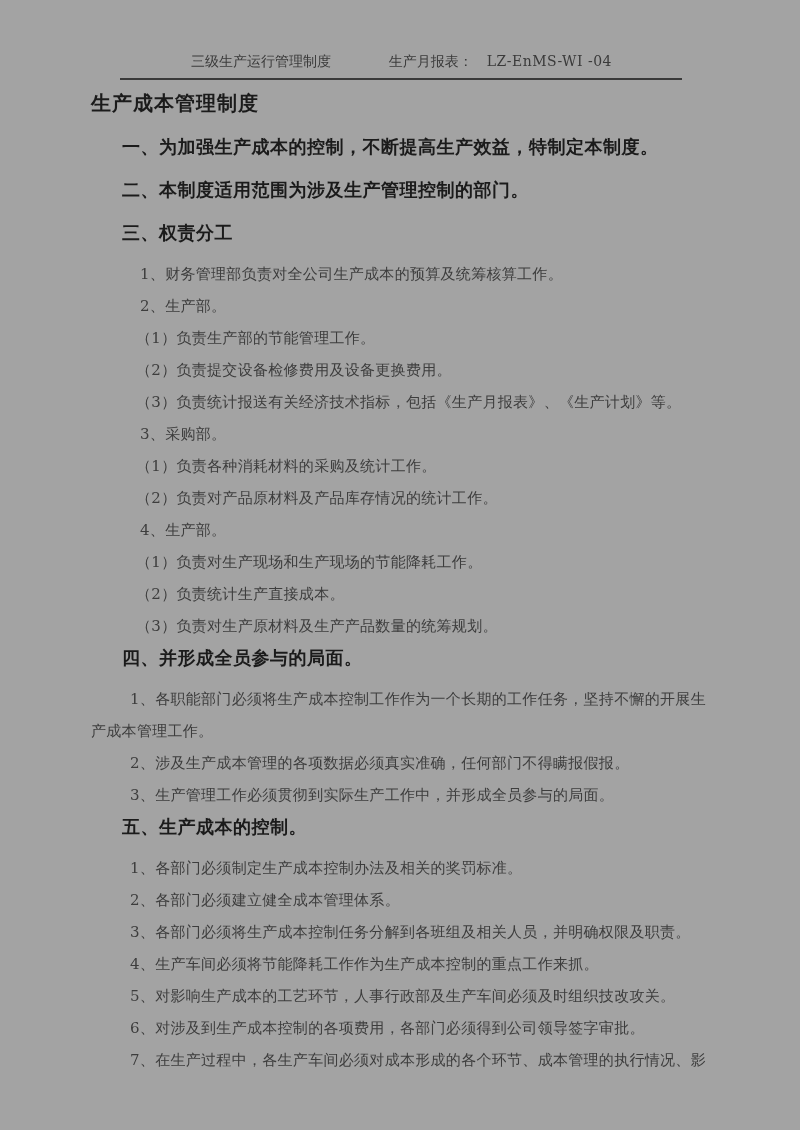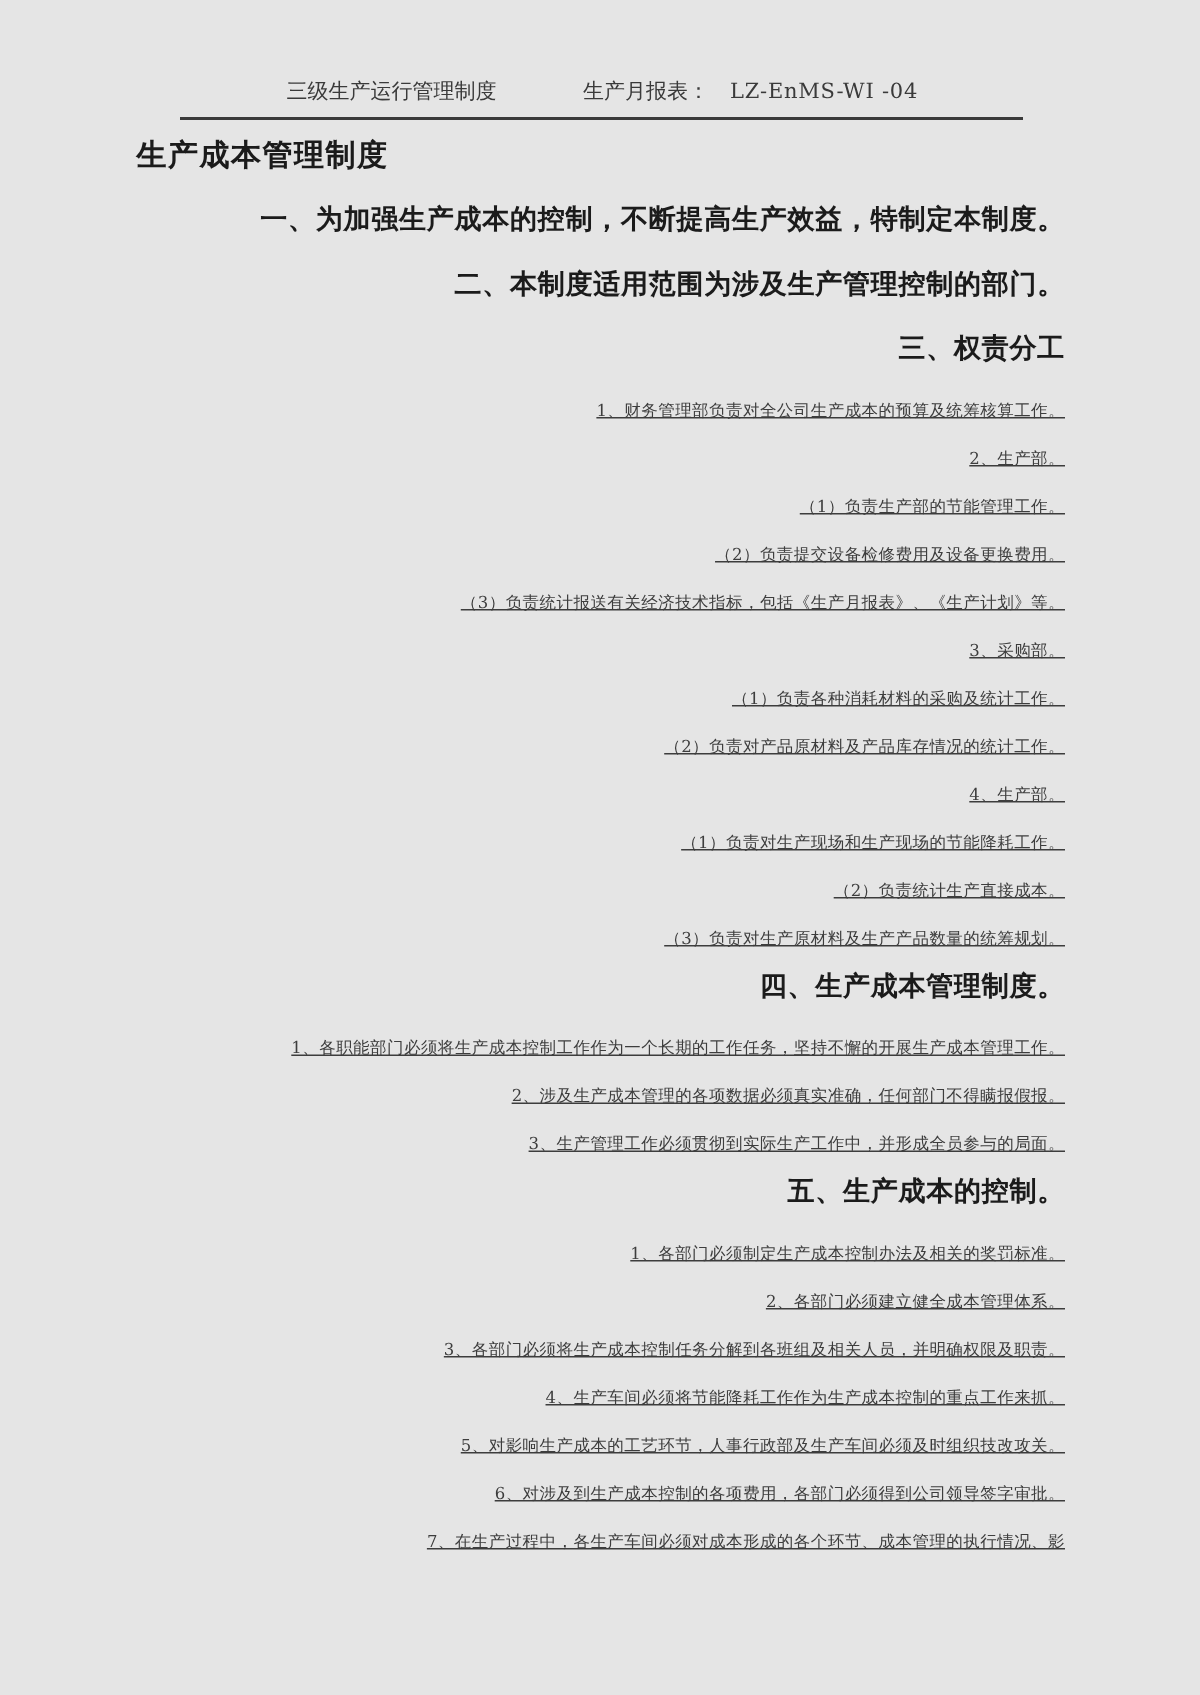--- a/index.html
+++ b/index.html
@@ -1,21 +1,21 @@
 <!DOCTYPE html>
 <html><head>
 <meta charset="utf-8">
 <style>
   html, body { margin: 0; padding: 0; background: #ffffff; }
   .page {
     position: relative;
     width: 800px;
     height: 1130px;
     margin: 0 auto;
-    background: #e5e5e5;
+    background: #a3a3a3;
     overflow: hidden;
     font-family: "DejaVu Serif", "Liberation Serif", serif;
     color: #3d3d3d;
     box-sizing: border-box;
     padding: 50px 90px 0 91px;
   }
   .header {
     box-sizing: border-box;
     margin-left: 29px;
     width: 562px;
@@ -31,38 +31,37 @@
   .header .file-no-group { display: flex; }
   .header .file-no { margin-left: 14px; letter-spacing: 0.5px; text-align: center; }
   h1.doc-title {
     margin: 9px 0 0 0;
     font-size: 20px;
     line-height: 28px;
     font-weight: bold;
     color: #1b1b1b;
     letter-spacing: 1px;
   }
-  p { margin: 0; text-align: right; }
+  p { margin: 0; }
   .h-sec {
     font-size: 18px;
     line-height: 26px;
     font-weight: bold;
     color: #1b1b1b;
     letter-spacing: 0.5px;
     margin: 17px 0 12px 0;
     text-indent: 31px;
   }
   .h-sec.tight { margin-top: 3px; }
   .item {
-    font-size: 11px;
+    font-size: 15px;
     line-height: 32px;
     color: #3d3d3d;
     text-indent: 39px;
     letter-spacing: 0.3px;
-    text-decoration: underline;
   }
   .item-n3 { text-indent: 49px; }
   .item-p  { text-indent: 45px; }
 </style>
 </head>
 <body>
 
 <div class="page">
 
   <div class="header">
@@ -85,21 +84,21 @@
   <p class="item item-p">（2）负责提交设备检修费用及设备更换费用。</p>
   <p class="item item-p">（3）负责统计报送有关经济技术指标，包括《生产月报表》、《生产计划》等。</p>
   <p class="item item-n3">3、采购部。</p>
   <p class="item item-p">（1）负责各种消耗材料的采购及统计工作。</p>
   <p class="item item-p">（2）负责对产品原材料及产品库存情况的统计工作。</p>
   <p class="item item-n3">4、生产部。</p>
   <p class="item item-p">（1）负责对生产现场和生产现场的节能降耗工作。</p>
   <p class="item item-p">（2）负责统计生产直接成本。</p>
   <p class="item item-p">（3）负责对生产原材料及生产产品数量的统筹规划。</p>
 
-  <p class="h-sec tight">四、生产成本管理制度。</p>
+  <p class="h-sec tight">四、并形成全员参与的局面。</p>
   <p class="item">1、各职能部门必须将生产成本控制工作作为一个长期的工作任务，坚持不懈的开展生产成本管理工作。</p>
   <p class="item">2、涉及生产成本管理的各项数据必须真实准确，任何部门不得瞒报假报。</p>
   <p class="item">3、生产管理工作必须贯彻到实际生产工作中，并形成全员参与的局面。</p>
 
   <p class="h-sec tight">五、生产成本的控制。</p>
   <p class="item">1、各部门必须制定生产成本控制办法及相关的奖罚标准。</p>
   <p class="item">2、各部门必须建立健全成本管理体系。</p>
   <p class="item">3、各部门必须将生产成本控制任务分解到各班组及相关人员，并明确权限及职责。</p>
   <p class="item">4、生产车间必须将节能降耗工作作为生产成本控制的重点工作来抓。</p>
   <p class="item">5、对影响生产成本的工艺环节，人事行政部及生产车间必须及时组织技改攻关。</p>

